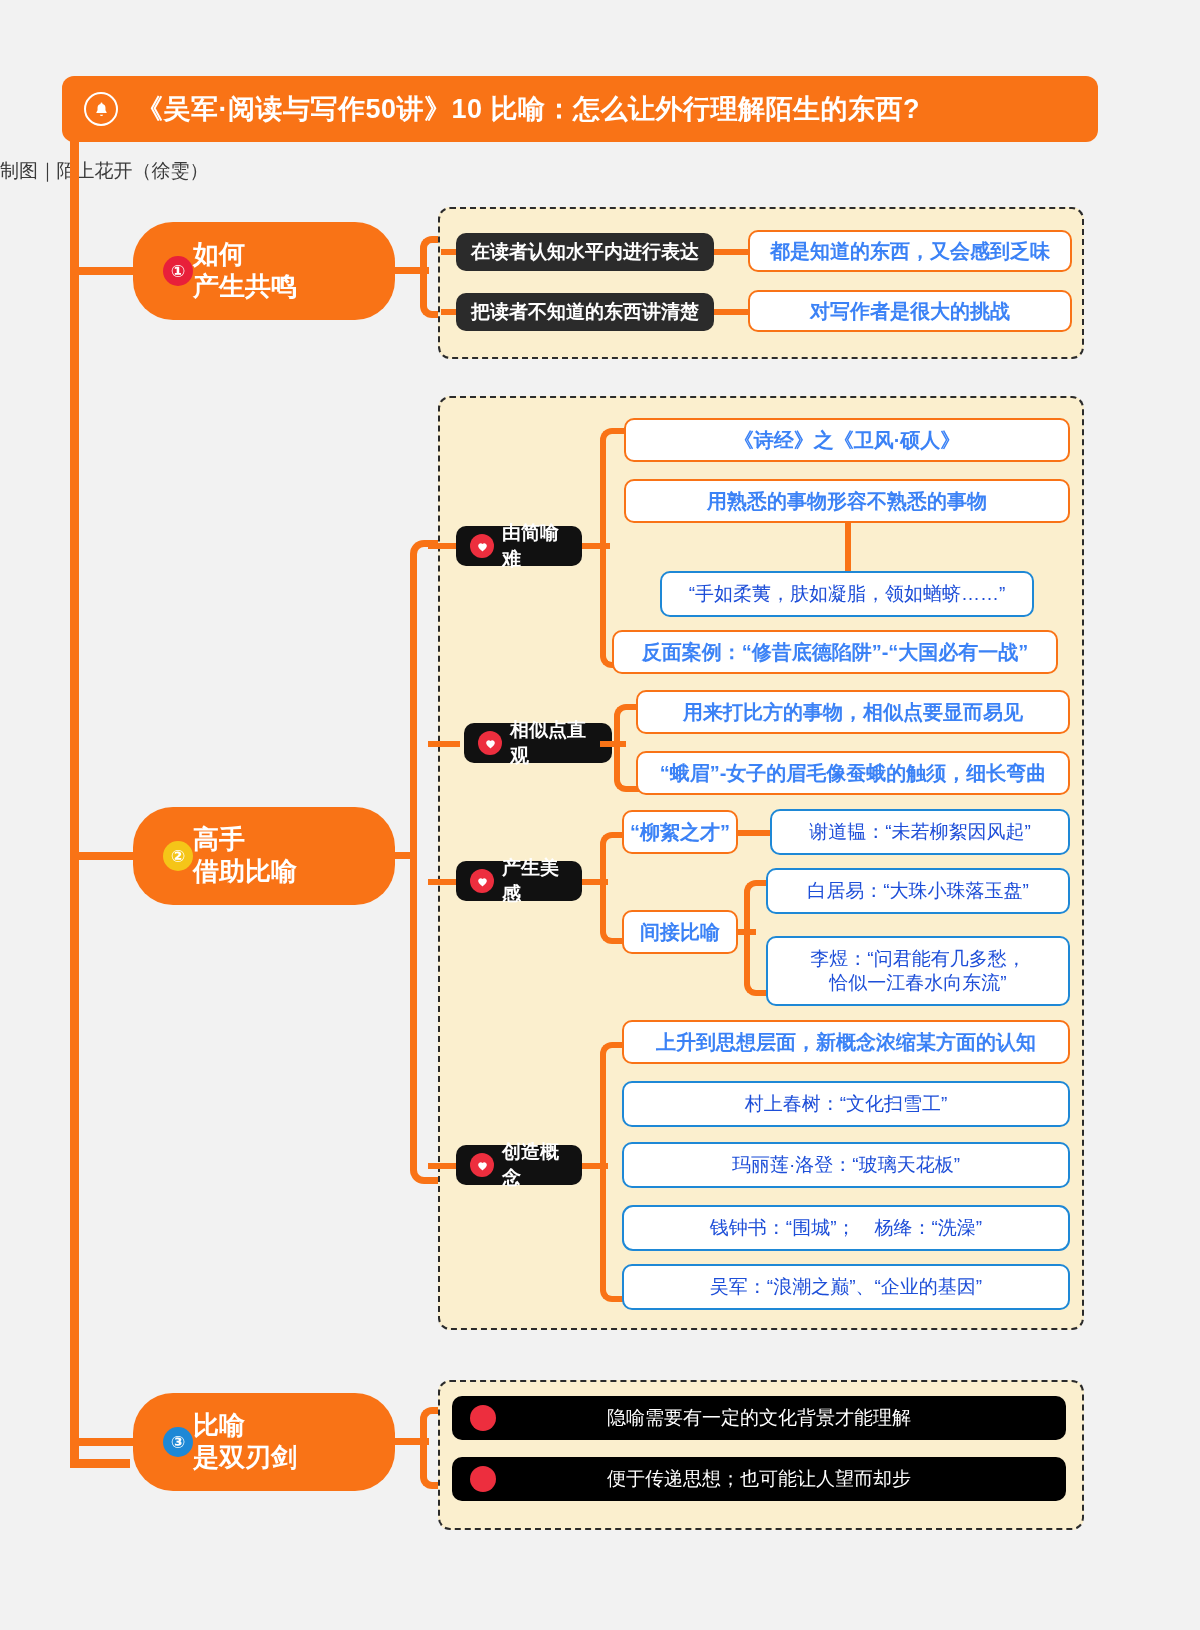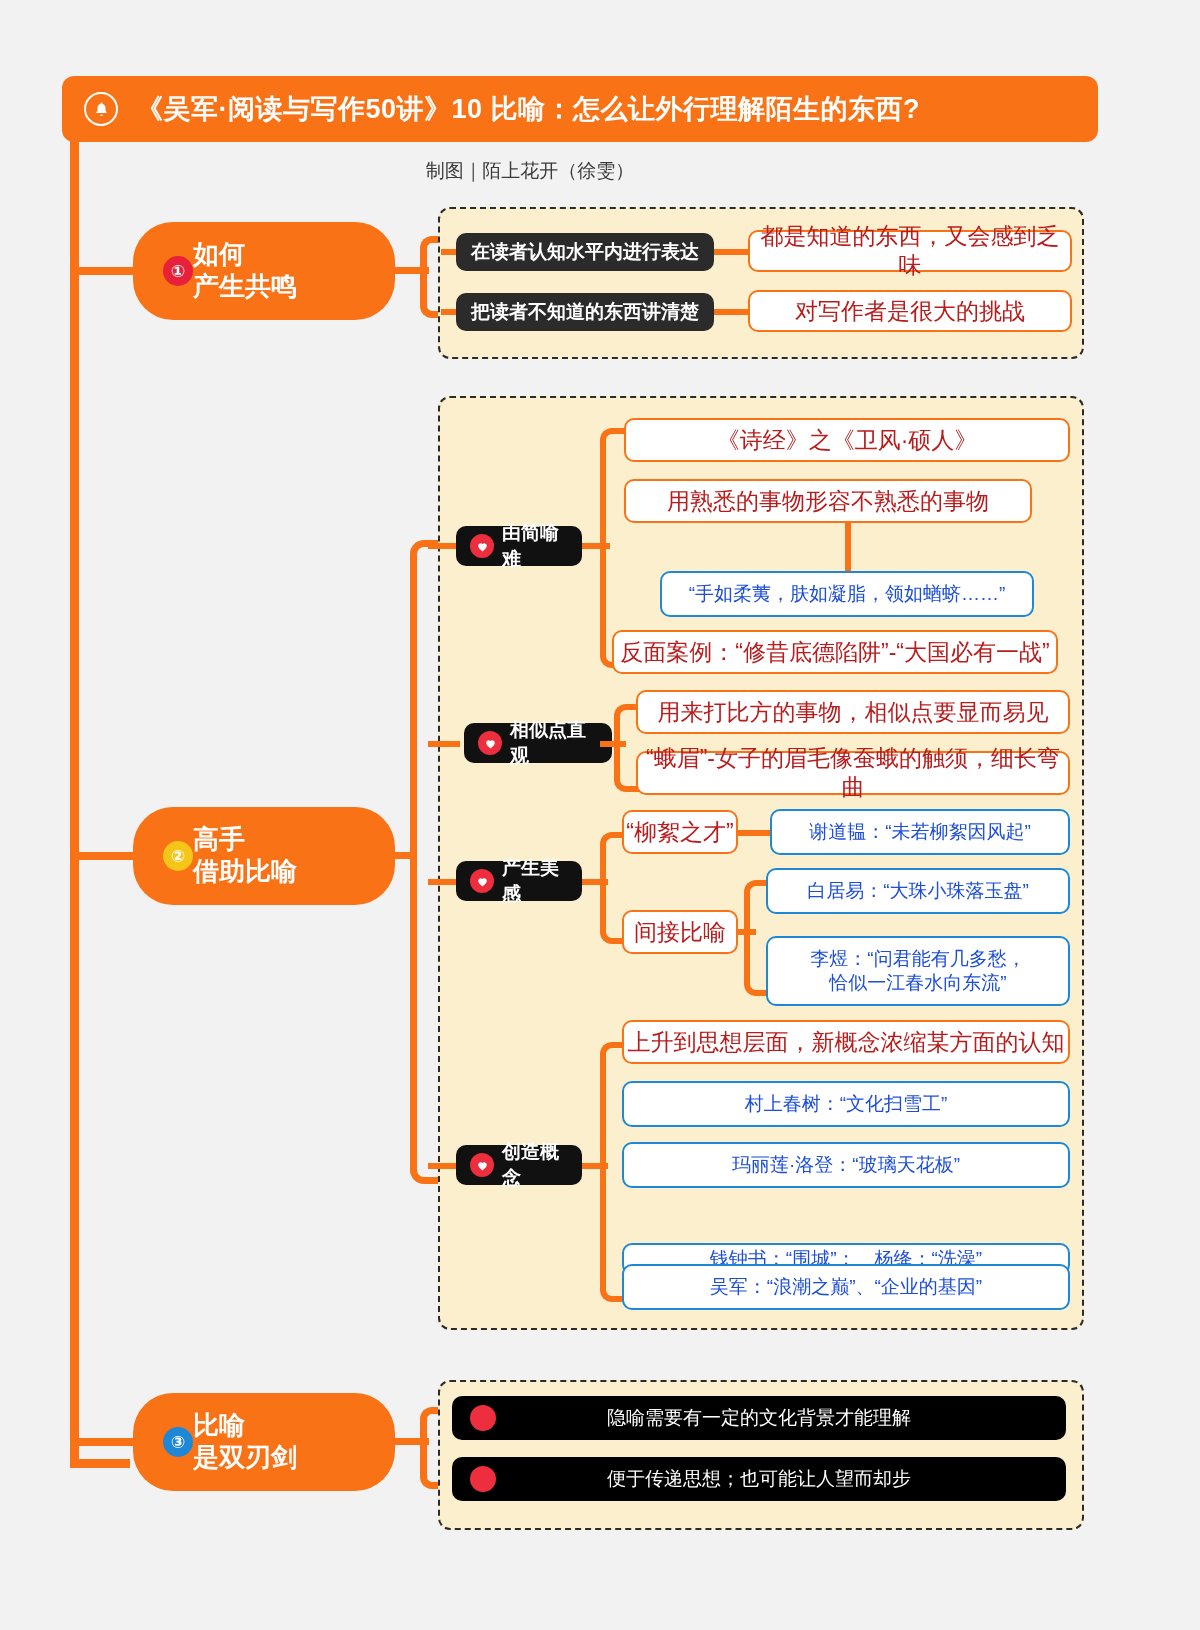--- a/index.html
+++ b/index.html
@@ -22,21 +22,21 @@
     border:2.5px solid #ffffff;display:flex;align-items:center;justify-content:center;
     flex:0 0 auto;
   }
   .bell svg{display:block;}
   .title-text{
     margin-left:18px;color:#ffffff;font-size:27px;font-weight:bold;
     letter-spacing:.5px;white-space:nowrap;
   }
 
   .credit{
-    position:absolute;left:0;top:158px;width:1060px;text-align:center;
+    position:absolute;left:0;top:158px;width:1060px;text-align:left;
     font-size:19px;color:#3a3a3a;
   }
 
   
   .spine{position:absolute;background:#F97316;}
 
   
   .branch{
     position:absolute;background:#F97316;border-radius:40px;
     display:flex;align-items:center;color:#fff;
@@ -63,21 +63,21 @@
     position:absolute;box-sizing:border-box;
     display:flex;align-items:center;justify-content:center;
     text-align:center;line-height:1.25;
   }
   .node-dark{
     background:#2b2b2b;color:#ffffff;border-radius:10px;
     font-size:19px;font-weight:bold;
   }
   .node-white-orange{
     background:#ffffff;border:2.5px solid #F97316;border-radius:10px;
-    color:#b91c1c;font-size:23px;
+    color:#3b82f6;font-size:20px;font-weight:bold;
   }
   .node-white-blue{
     background:#ffffff;border:2.5px solid #1E88D6;border-radius:10px;
     color:#1d4ed8;font-size:19px;
   }
 
   
   .heart-chip{
     width:24px;height:24px;border-radius:50%;background:#ED2E3E;
     display:flex;align-items:center;justify-content:center;flex:0 0 auto;
@@ -173,21 +173,21 @@
       </svg>
     </div>
     <span class="lbl">由简喻难</span>
   </div>
 
   <div class="elbow" style="left:600px;top:428px;width:24px;height:228px;border-width:6px 0 6px 6px;border-radius:12px 0 0 12px;background:transparent;"></div>
   <div class="ln" style="left:582px;top:543px;width:28px;height:6px;"></div>
 
   <div class="node node-white-orange" style="left:624px;top:418px;width:446px;height:44px;">《诗经》之《卫风·硕人》</div>
 
-  <div class="node node-white-orange" style="left:624px;top:479px;width:408px;height:44px;">用熟悉的事物形容不熟悉的事物</div>
+  <div class="node node-white-orange" style="left:624px;top:479px;width:446px;height:44px;">用熟悉的事物形容不熟悉的事物</div>
 
   <div class="ln" style="left:845px;top:523px;width:6px;height:48px;"></div>
   <div class="node node-white-blue" style="left:660px;top:571px;width:374px;height:46px;">“手如柔荑，肤如凝脂，领如蝤蛴……”</div>
 
   <div class="node node-white-orange" style="left:588px;top:630px;width:446px;height:44px;margin-left:24px;">反面案例：“修昔底德陷阱”-“大国必有一战”</div>
 
   <div class="ln" style="left:428px;top:741px;width:32px;height:6px;"></div>
   <div class="sub-dark" style="position:absolute;left:456px;top:723px;width:148px;height:40px;margin-left:8px;">
     <div class="heart-chip">
       <svg width="13" height="13" viewBox="0 0 24 24" aria-hidden="true">
@@ -236,21 +236,21 @@
       </svg>
     </div>
     <span class="lbl">创造概念</span>
   </div>
   <div class="elbow" style="left:600px;top:1042px;width:22px;height:248px;border-width:6px 0 6px 6px;border-radius:12px 0 0 12px;background:transparent;"></div>
   <div class="ln" style="left:582px;top:1163px;width:26px;height:6px;"></div>
 
   <div class="node node-white-orange" style="left:622px;top:1020px;width:448px;height:44px;">上升到思想层面，新概念浓缩某方面的认知</div>
   <div class="node node-white-blue" style="left:622px;top:1081px;width:448px;height:46px;">村上春树：“文化扫雪工”</div>
   <div class="node node-white-blue" style="left:622px;top:1142px;width:448px;height:46px;">玛丽莲·洛登：“玻璃天花板”</div>
-  <div class="node node-white-blue" style="left:622px;top:1243px;width:448px;height:32px;">钱钟书：“围城”；　杨绛：“洗澡”</div>
+  <div class="node node-white-blue" style="left:622px;top:1205px;width:448px;height:46px;border-radius:11px;">钱钟书：“围城”；　杨绛：“洗澡”</div>
   <div class="node node-white-blue" style="left:622px;top:1264px;width:448px;height:46px;">吴军：“浪潮之巅”、“企业的基因”</div>
 
   <div class="branch" style="left:133px;top:1393px;width:262px;height:98px;">
     <div class="branch-badge" style="background:#1E88D6;">③</div>
     <div class="branch-label">
       <span>比喻</span>
       <span>是双刃剑</span>
     </div>
   </div>
 

